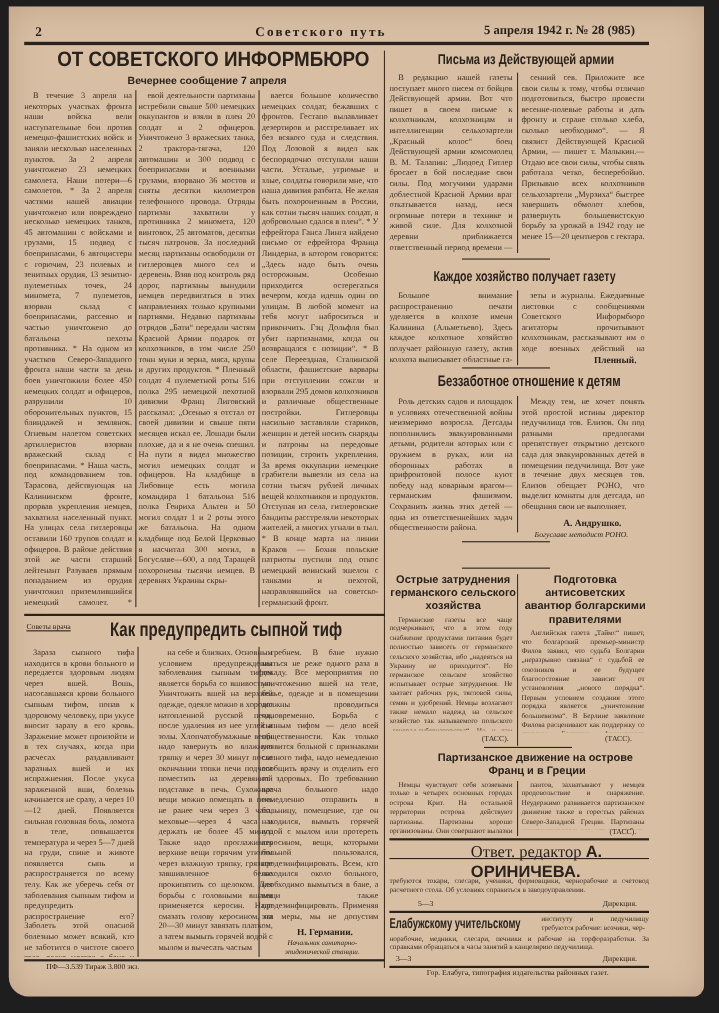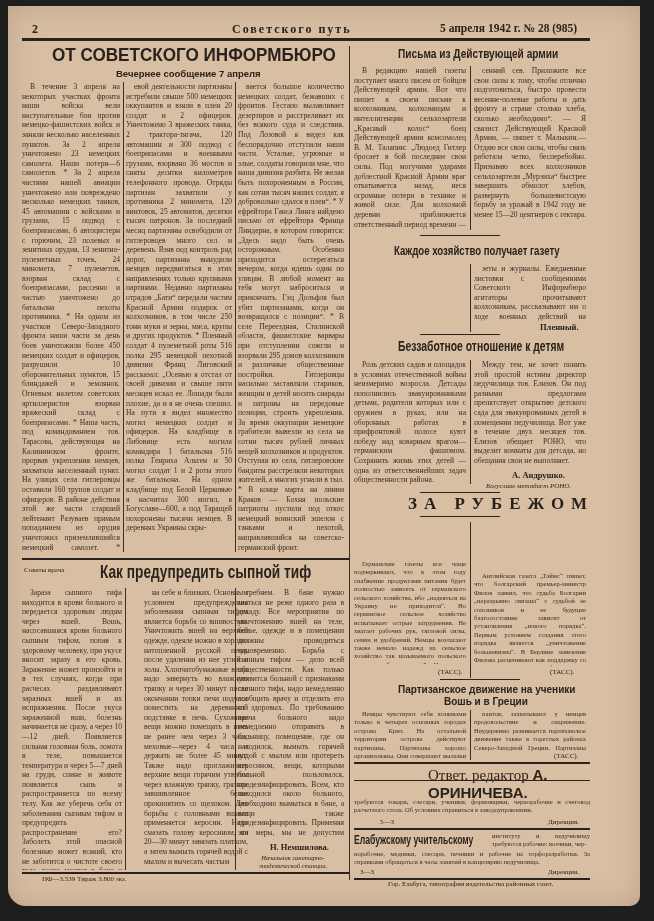--- a/index.html
+++ b/index.html
@@ -50,53 +50,57 @@
   <div class="txt" style="left:346px;top:60px;width:112px;height:164px">
       <p>В редакцию нашей газеты поступает много писем от бойцов Действующей армии. Вот что пишет в своем письме к колхозникам, колхозницам и интеллигенции сельхозартели „Красный колос“ боец Действующей армии комсомолец В. М. Талапин: „Людоед Гитлер бросает в бой последние свои силы. Под могучими ударами доблестной Красной Армии враг откатывается назад, неся огромные потери в технике и живой силе. Для колхозной деревни приближается ответственный период времени — ве-</p>
     </div>
   <div class="vline" style="left:462px;top:60px;height:164px"></div>
   <div class="txt" style="left:466px;top:60px;width:112px;height:164px">
       <p>сенний сев. Приложите все свои силы к тому, чтобы отлично подготовиться, быстро провести весенне-полевые работы и дать фронту и стране столько хлеба, сколько необходимо“. — Я связист Действующей Красной Армии, — пишет т. Малыкин.—Отдаю все свои силы, чтобы связь работала четко, бесперебойно. Призываю всех колхозников сельхозартели „Мурзиха“ быстрее завершить обмолот хлебов, развернуть большевистскую борьбу за урожай в 1942 году не менее 15—20 центнеров с гектара.</p>
     </div>
   <div class="rule" style="left:412px;top:229px;width:80px;height:1px"></div>
 
   <div class="h-cond" style="left:386px;top:237px;font-size:13px;transform:scaleX(.74)">Каждое хозяйство получает газету</div>
+  <div class="txt" style="left:346px;top:258px;width:112px;height:68px">
+      <p>Большое внимание распространению печати уделяется в колхозе имени Калинина (Альметьево). Здесь каждое колхозное хозяйство получает районную газету, актив колхоза выписывает областные га-</p>
+    </div>
   <div class="vline" style="left:462px;top:258px;height:68px"></div>
   <div class="txt" style="left:466px;top:258px;width:112px;height:58px">
       <p>зеты и журналы. Ежедневные листовки с сообщениями Советского Информбюро агитаторы прочитывают колхозникам, рассказывают им о ходе военных действий на фронте.</p>
     </div>
   <div class="sign" style="left:532px;top:316px">Пленный.</div>
   <div class="rule" style="left:412px;top:328px;width:80px;height:1px"></div>
 
   <div class="h-cond" style="left:390px;top:332px;font-size:14px;transform:scaleX(.74)">Беззаботное отношение к детям</div>
   <div class="txt" style="left:346px;top:354px;width:112px;height:124px">
       <p>Роль детских садов и площадок в условиях отечественной войны неизмеримо возросла. Детсады пополнились эвакуированными детьми, родители которых или с оружием в руках, или на оборонных работах в прифронтовой полосе куют победу над коварным врагом—германским фашизмом. Сохранить жизнь этих детей — одна из ответственнейших задач общественности района.</p>
     </div>
   <div class="vline" style="left:462px;top:354px;height:124px"></div>
   <div class="txt" style="left:466px;top:354px;width:112px;height:110px">
       <p>Между тем, не хочет понять этой простой истины директор педучилища тов. Елизов. Он под разными предлогами препятствует открытию детского сада для эвакуированных детей в помещении педучилища. Вот уже в течение двух месяцев тов. Елизов обещает РОНО, что выделит комнаты для детсада, но обещания свои не выполняет.</p>
     </div>
   <div class="sign" style="left:504px;top:464px">А. Андрушко.</div>
   <div class="small" style="left:478px;top:476px">Богуславе методист РОНО.</div>
   <div class="rule" style="left:412px;top:486px;width:80px;height:1px"></div>
 
-  <div class="h-big" style="left:400px;top:488px;font-size:17px;letter-spacing:7px;font-family:'Liberation Serif',serif">ЗА РУБЕЖОМ</div>
   <div class="rule" style="left:412px;top:510px;width:80px;height:1px"></div>
+  <div class="h-big center" style="left:346px;top:516px;width:116px;font-size:10px;white-space:normal;line-height:12px">Острые затруднения германского сельского хозяйства</div>
   <div class="txt" style="left:346px;top:554px;width:112px;height:104px;font-size:6.6px;line-height:8.4px">
       <p>Германские газеты все чаще подчеркивают, что в этом году снабжение продуктами питания будет полностью зависеть от германского сельского хозяйства, ибо „надеяться на Украину не приходится“. Но германское сельское хозяйство испытывает острые затруднения. Не хватает рабочих рук, тягловой силы, семян и удобрений. Немцы возлагают также немало надежд на сельское хозяйство так называемого польского „генерал-губернаторства“. Но и там дела обстоят не лучше, если не хуже, чем в Германии.</p>
     </div>
   <div class="small" style="left:430px;top:662px;font-style:normal">(ТАСС).</div>
   <div class="vline" style="left:462px;top:516px;height:156px"></div>
+  <div class="h-big center" style="left:466px;top:516px;width:116px;font-size:10px;white-space:normal;line-height:12px">Подготовка антисоветских авантюр болгарскими правителями</div>
   <div class="txt" style="left:466px;top:566px;width:112px;height:94px;font-size:6.6px;line-height:8.4px">
       <p>Английская газета „Таймс“ пишет, что болгарский премьер-министр Филов заявил, что судьба Болгарии „неразрывно связана“ с судьбой ее союзников и ее будущее благосостояние зависит от установления „нового порядка“. Первым условием создания этого порядка является „уничтожение большевизма“. В Берлине заявление Филова расценивают как поддержку со стороны Болгарии фашистского наступления, которое Гитлер собирается начать весной против России.</p>
     </div>
   <div class="small" style="left:542px;top:662px;font-style:normal">(ТАСС).</div>
   <div class="rule" style="left:432px;top:673px;width:80px;height:1px"></div>
-  <div class="h-big" style="left:390px;top:678px;font-size:10px">Партизанское движение на ученики</div>
-  <div class="h-big" style="left:436px;top:690px;font-size:10px">Вошь и в Греции</div>
+  <div class="h-big" style="left:390px;top:678px;font-size:10px">Партизанское движение на острове</div>
+  <div class="h-big" style="left:436px;top:690px;font-size:10px">Франц и в Греции</div>
   <div class="txt" style="left:346px;top:704px;width:112px;height:50px;font-size:6.6px;line-height:8.4px">
       <p>Немцы чувствуют себя хозяевами только в четырех основных городах острова Крит. На остальной территории острова действуют партизаны. Партизаны хорошо организованы. Они совершают вылазки в крупные центры острова, нападают на отряды оккупантов,</p>
     </div>
   <div class="vline" style="left:462px;top:704px;height:50px"></div>
   <div class="txt" style="left:466px;top:704px;width:112px;height:44px;font-size:6.6px;line-height:8.4px">
       <p>пантов, захватывают у немцев продовольствие и снаряжение. Неудержимо развивается партизанское движение также в горестых районах Северо-Западной Греции. Партизаны уничтожают здесь все, что может быть полезно для немцев.</p>
     </div>
   <div class="small" style="left:546px;top:746px;font-style:normal">(ТАСС).</div>
   <div class="rule" style="left:346px;top:756px;width:236px;height:2px"></div>
 
@@ -111,31 +115,31 @@
   <div class="small" style="left:540px;top:812px;font-style:normal">Дирекция.</div>
   <div class="rule" style="left:346px;top:822px;width:236px;height:2px"></div>
   <div class="h-cond" style="left:346px;top:826px;font-size:13px;transform:scaleX(.66)">Елабужскому учительскому</div>
   <div class="txt" style="left:484px;top:826px;width:98px;height:18px;font-size:6.6px;line-height:8.4px">институту и педучилищу требуются рабочие: возчики, чер-</div>
   <div class="txt" style="left:346px;top:844px;width:236px;height:18px;font-size:6.6px;line-height:8.4px">норабочие, медники, слесари, печники и рабочие на торфоразработки. За справками обращаться в часы занятий в канцелярию педучилища.</div>
   <div class="small" style="left:352px;top:862px;font-style:normal">3—3</div>
   <div class="small" style="left:540px;top:862px;font-style:normal">Дирекция.</div>
   <div class="rule" style="left:346px;top:872px;width:236px;height:2px"></div>
   <div class="small" style="left:380px;top:874px;font-style:normal">Гор. Елабуга, типография издательства районных газет.</div>
 
-  <div class="small" style="left:16px;top:560px;font-style:normal;">Советы врача</div>
+  <div class="small" style="left:16px;top:560px;font-style:normal;text-decoration:underline">Советы врача</div>
   <div class="h-cond" style="left:92px;top:556px;font-size:18px;transform:scaleX(.76)">Как предупредить сыпной тиф</div>
   <div class="txt" style="left:14px;top:582px;width:100px;height:282px">
       <p>Зараза сыпного тифа находится в крови больного и передается здоровым людям через вшей. Вошь, насосавшаяся крови больного сыпным тифом, попав к здоровому человеку, при укусе вносит заразу в его кровь. Заражение может произойти и в тех случаях, когда при расчесах раздавливают заразных вшей и их испражнения. После укуса зараженной вши, болезнь начинается не сразу, а через 10—12 дней. Появляется сильная головная боль, ломота в теле, повышается температура и через 5—7 дней на груди, спине и животе появляется сыпь и распространяется по всему телу. Как же уберечь себя от заболевания сыпным тифом и предупредить распространение его? Заболеть этой опасной болезнью может всякий, кто не заботится о чистоте своего тела, редко моется в бане и носит грязное белье, кто не занимается уничтожением вшей</p>
     </div>
   <div class="vline" style="left:117px;top:582px;height:282px"></div>
   <div class="txt" style="left:136px;top:582px;width:104px;height:282px">
       <p>на себе и близких. Основным условием предупреждения заболевания сыпным тифом является борьба со вшивостью. Уничтожить вшей на верхней одежде, одеяле можно в хорошо натопленной русской печи, после удаления из нее углей и золы. Хлопчатобумажные вещи надо завернуть во влажную тряпку и через 30 минут после окончании топки печи подчаса поместить на деревянной подставке в печь. Сухожные вещи можно помещать в печь не ранее чем через 3 часа, меховые—через 4 часа и держать не более 45 минут. Также надо проглаживать верхние вещи горячим утюгом через влажную тряпку, грязное завшивленное белье прокипятить со щелоком. Для борьбы с головными вшами применяется керосин. Надо смазать голову керосином, на 20—30 минут завязать платком, а затем вымыть горячей водой с мылом и вычесать частым</p>
     </div>
   <div class="vline" style="left:227px;top:582px;height:282px"></div>
   <div class="txt" style="left:230px;top:582px;width:106px;height:252px">
       <p>гребнем. В бане нужно мыться не реже одного раза в декаду. Все мероприятия по уничтожению вшей на теле, белье, одежде и в помещении должны проводиться одновременно. Борьба с сыпным тифом — дело всей общественности. Как только появится больной с признаками сыпного тифа, надо немедленно сообщить врачу и отделить его от здоровых. По требованию врача больного надо немедленно отправить в больницу, помещение, где он находился, вымыть горячей водой с мылом или протереть керосином, вещи, которыми больной пользовался, продезинфицировать. Всем, кто находился около больного, необходимо вымыться в бане, а вещи также продезинфицировать. Применяя эти меры, мы не допустим распространения эпидемии сыпного тифа.</p>
     </div>
-  <div class="sign" style="left:262px;top:836px">Н. Немшилова.</div>
+  <div class="sign" style="left:262px;top:836px">Н. Германии.</div>
   <div class="small center" style="left:234px;top:848px;width:102px;font-size:6.5px;line-height:8px">Начальник санитарно-эпидемической станции.</div>
   <div class="vline" style="left:341px;top:556px;height:318px"></div>
   <div class="rule" style="left:14px;top:866px;width:328px;height:2px"></div>
   <div class="small" style="left:34px;top:869px;font-style:normal">ПФ—3.539 Тираж 3.800 экз.</div>
 </div>
 
 </body></html>

